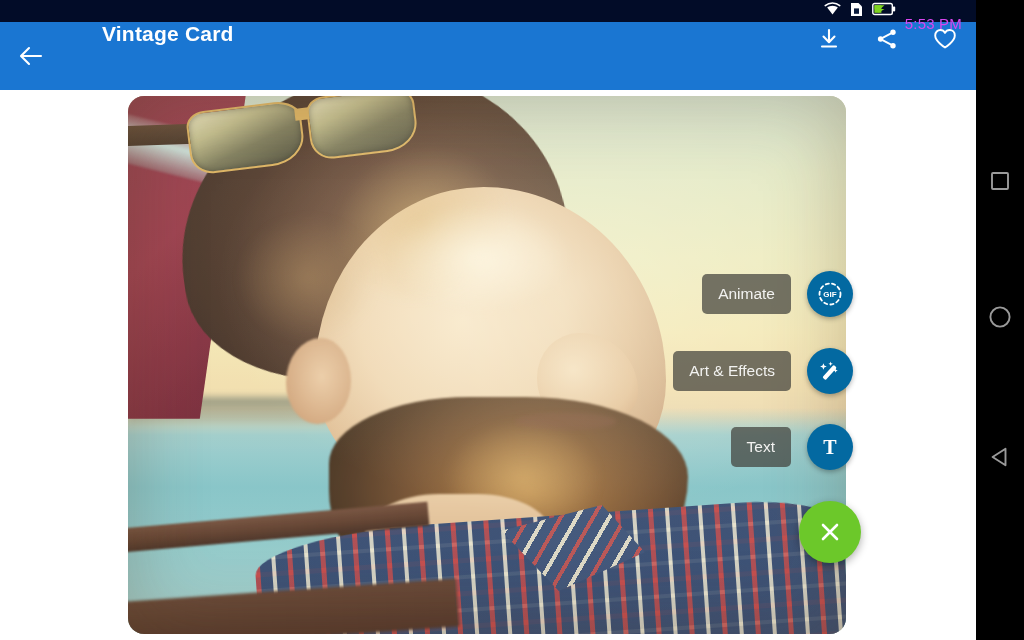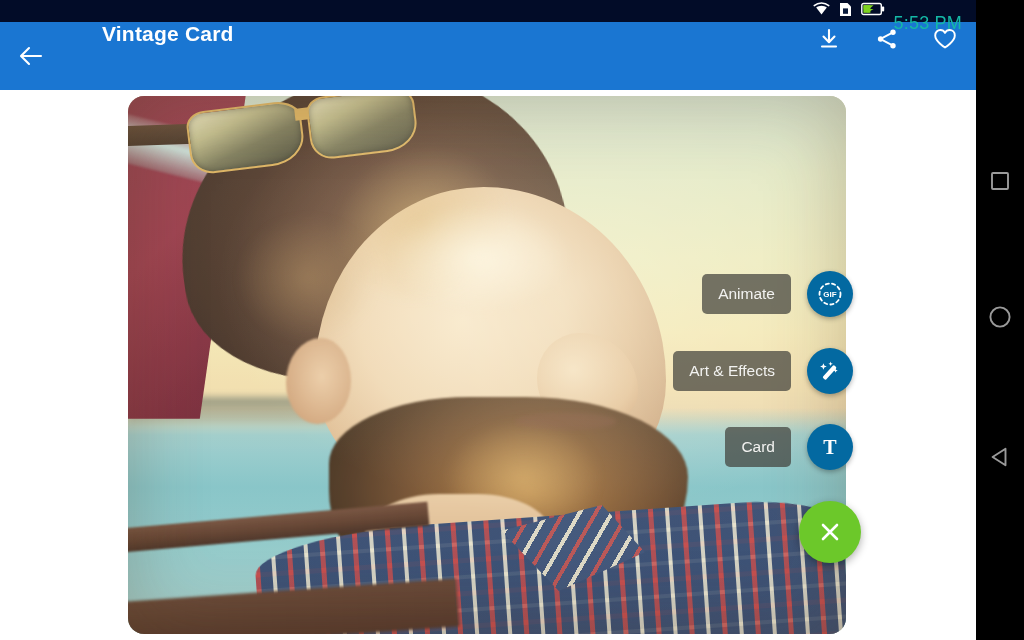--- a/index.html
+++ b/index.html
@@ -47,22 +47,22 @@
     justify-content: flex-end;
     padding-right: 14px;
     z-index: 50;
   }
   .status-icons {
     display: flex;
     align-items: center;
     gap: 9px;
   }
   .status-time {
-    color: #14b8a6;
-    font-size: 18px;
+    color: #d946ef;
+    font-size: 15px;
     letter-spacing: .2px;
     margin-left: 9px;
     font-family: "Liberation Sans", sans-serif;
     margin-top: 24px;
   }
 
   
   .appbar {
     position: absolute;
     top: 22px; left: 0;
@@ -471,21 +471,21 @@
           <svg width="28" height="28" viewBox="0 0 28 28" aria-hidden="true">
             <rect x="11.5" y="7" width="4.2" height="17" rx="1.4" fill="#ffffff" transform="rotate(42 13.6 15.5)"></rect>
             <path d="M7.4 6.2 L8.3 8.6 L10.7 9.5 L8.3 10.4 L7.4 12.8 L6.5 10.4 L4.1 9.5 L6.5 8.6 Z" fill="#ffffff"></path>
             <path d="M14.6 4.6 L15.2 6.2 L16.8 6.8 L15.2 7.4 L14.6 9.0 L14.0 7.4 L12.4 6.8 L14.0 6.2 Z" fill="#ffffff"></path>
             <path d="M19.6 11.4 L20.2 13.0 L21.8 13.6 L20.2 14.2 L19.6 15.8 L19.0 14.2 L17.4 13.6 L19.0 13.0 Z" fill="#ffffff"></path>
           </svg>
         </div>
       </div>
 
       <div class="fab-row row-text">
-        <div class="fab-label">Card</div>
+        <div class="fab-label">Text</div>
         <div class="fab">
           <span class="t-glyph">T</span>
         </div>
       </div>
 
       <div class="fab-row row-close">
         <div class="fab main">
           <svg width="26" height="26" viewBox="0 0 26 26" aria-hidden="true">
             <path d="M6 6 L20 20 M20 6 L6 20" stroke="#ffffff" stroke-width="2.6" stroke-linecap="round"></path>
           </svg>

